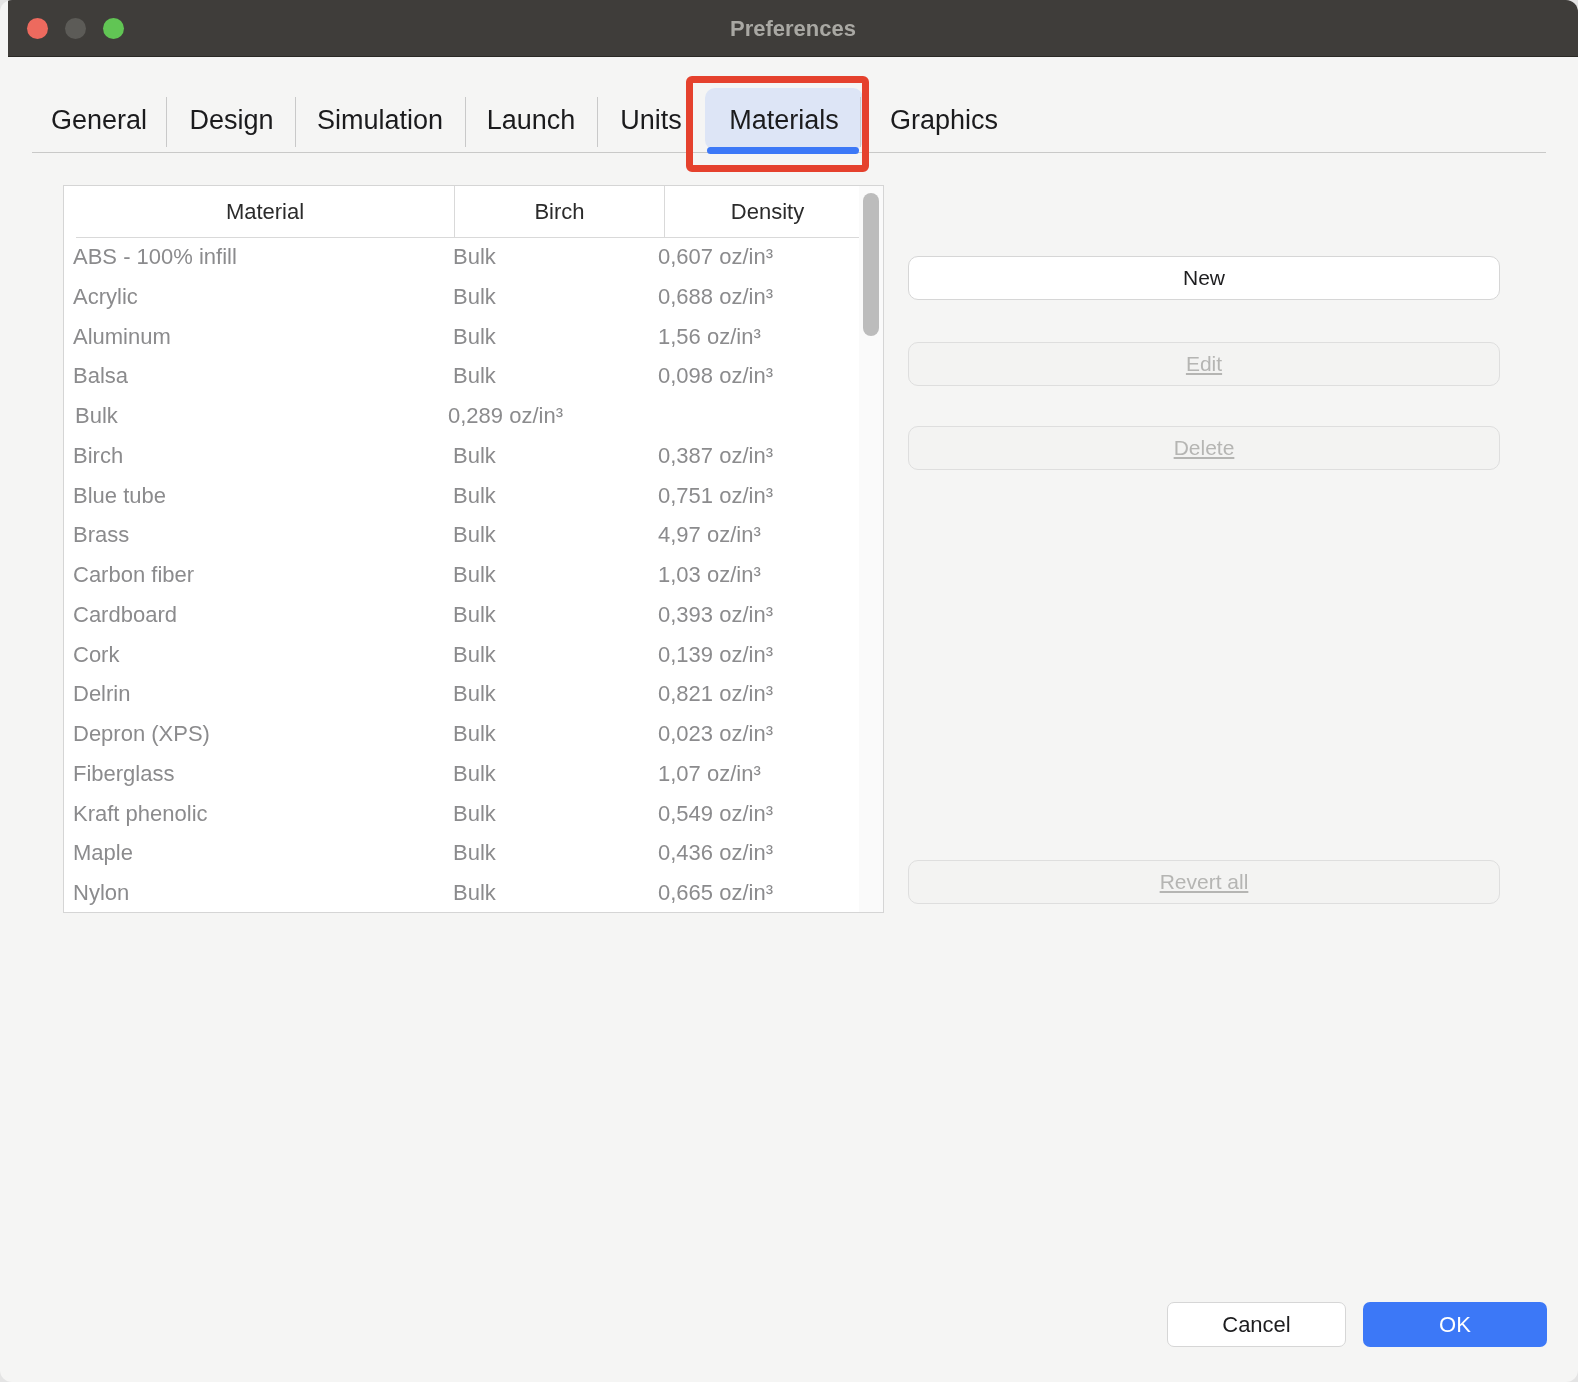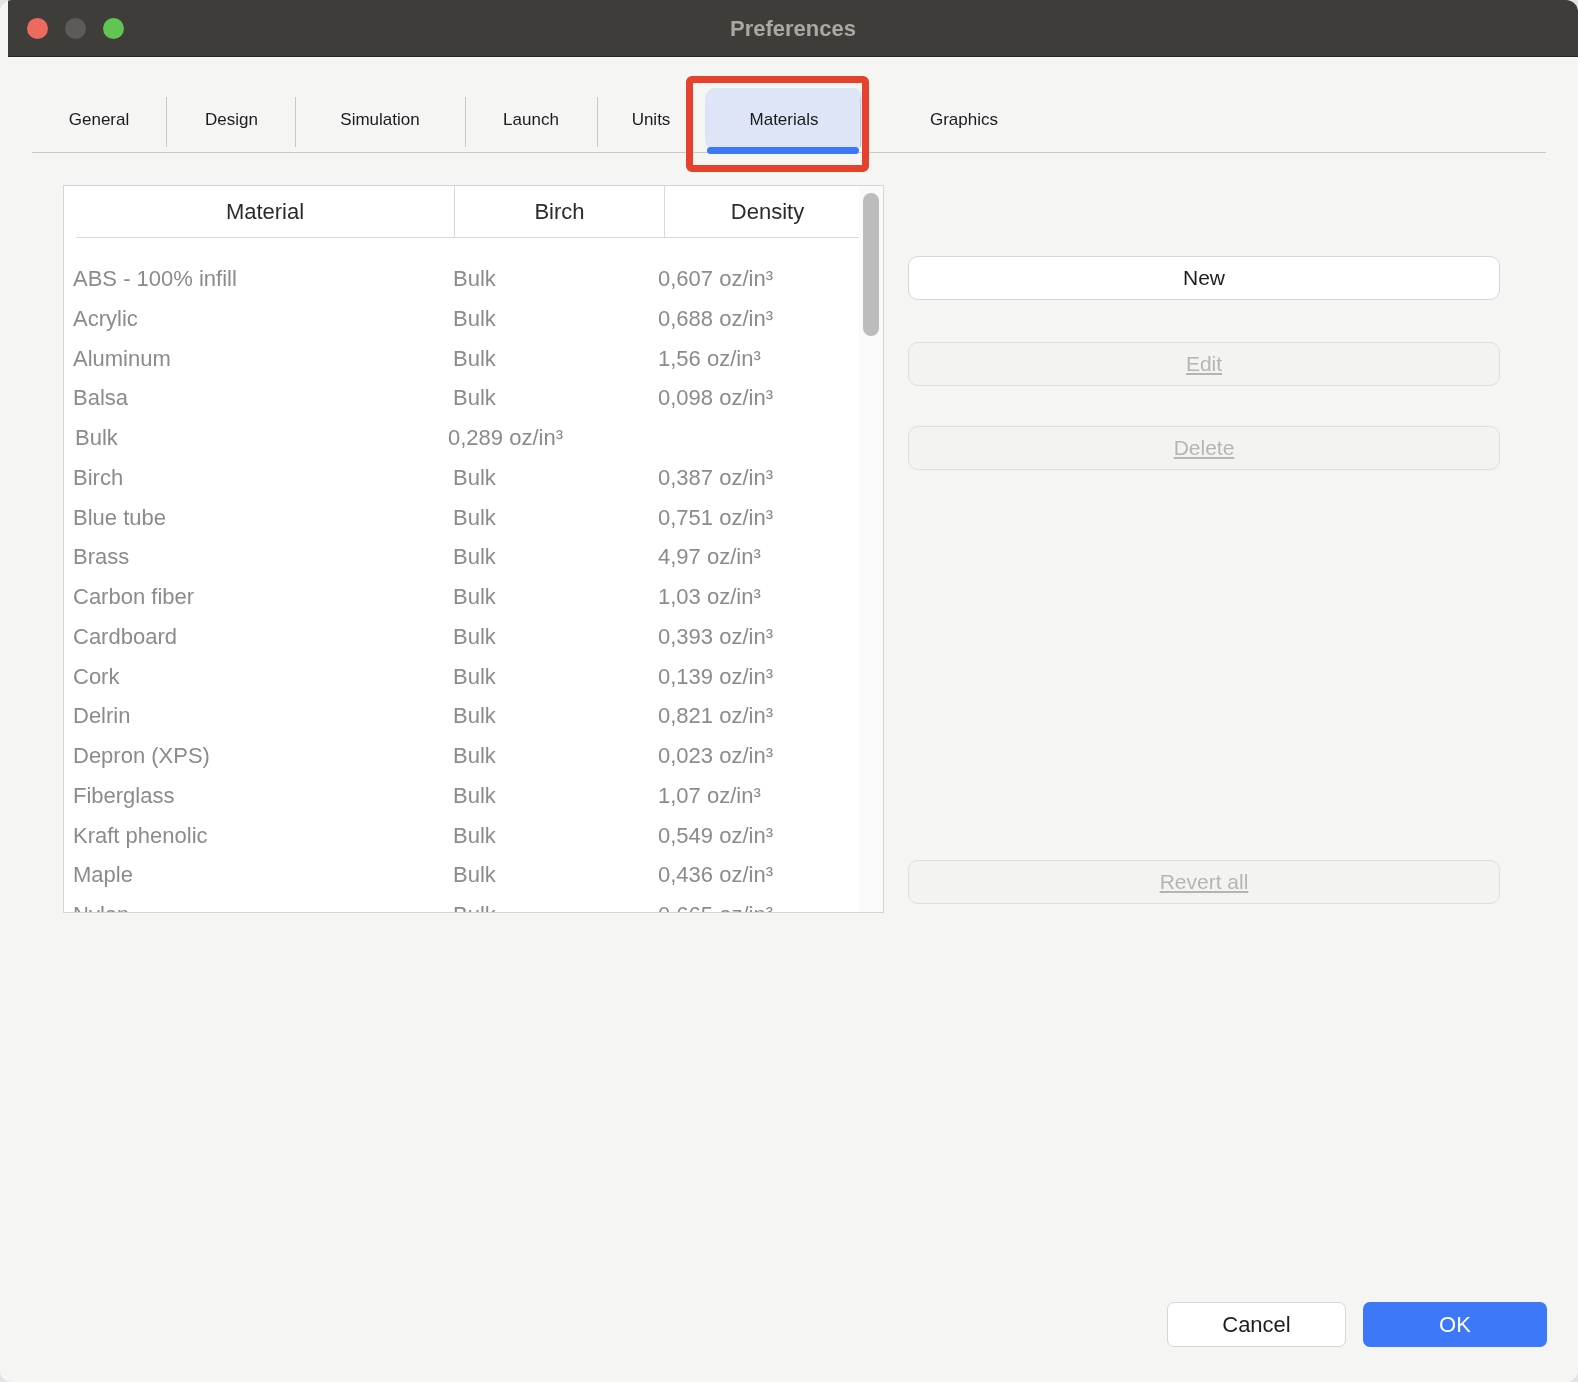--- a/index.html
+++ b/index.html
@@ -26,21 +26,21 @@
   .traffic.maximize { left:95px;  background:#61c554; }
   .window-title {
     position:absolute; left:0; right:0; top:0; height:57px;
     line-height:57px; text-align:center;
     color:#a9a8a3; font-weight:bold; font-size:22px;
   }
 
   
   .tab {
     position:absolute; top:90px; height:60px; line-height:60px;
-    text-align:center; font-size:17px; color:#1b1b1d; cursor:default;
+    text-align:center; font-size:27px; color:#1b1b1d; cursor:default;
     z-index:3;
   }
   .tab-general    { left:32px;  width:134px; }
   .tab-design     { left:168px; width:127px; }
   .tab-simulation { left:296px; width:168px; }
   .tab-launch     { left:466px; width:130px; }
   .tab-units      { left:598px; width:106px; }
   .tab-materials  { left:705px; width:158px; }
   .tab-graphics   { left:864px; width:134px;text-align:right; }
   .tab-divider {
@@ -75,21 +75,21 @@
   .mat-head {
     display:grid; grid-template-columns:378px 210px 206px 1fr;
     height:51px;
   }
   .mat-head .hcell {
     line-height:51px; text-align:center; font-size:22px; color:#2b2b2b;
     border-bottom:1px solid #d9d9d9; box-sizing:border-box;
   }
   .mat-head .hcell + .hcell { border-left:1px solid #d9d9d9; }
   .mat-head .hgutter { border-left:1px solid #e3e3e3; }
-  .mat-body { position:absolute; top:51px; left:0; right:0; bottom:0; overflow:hidden;margin-top:22px; }
+  .mat-body { position:absolute; top:51px; left:0; right:0; bottom:0; overflow:hidden; }
   .mat-row {
     display:grid; grid-template-columns:378px 210px 206px 1fr;
     height:39.76px; line-height:39.76px; font-size:22px; color:#8b8b8d;
   }
   .mat-row .cell { white-space:nowrap; overflow:hidden; }
   .mat-row .c-material { padding-left:9px;  }
   .mat-row .c-type     { padding-left:11px; }
   .mat-row .c-density  { padding-left:6px;  }
   .scroll-gutter {
     position:absolute; top:0; right:0; bottom:0; width:24px;

